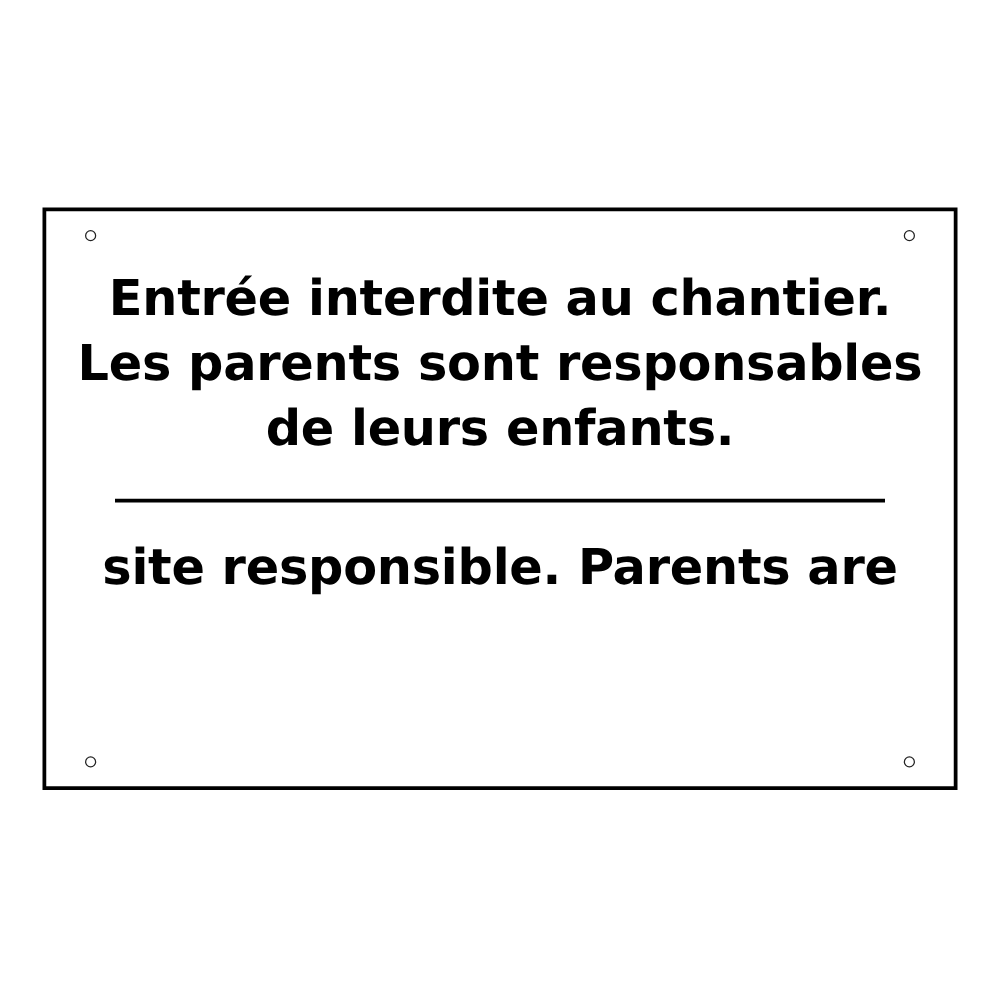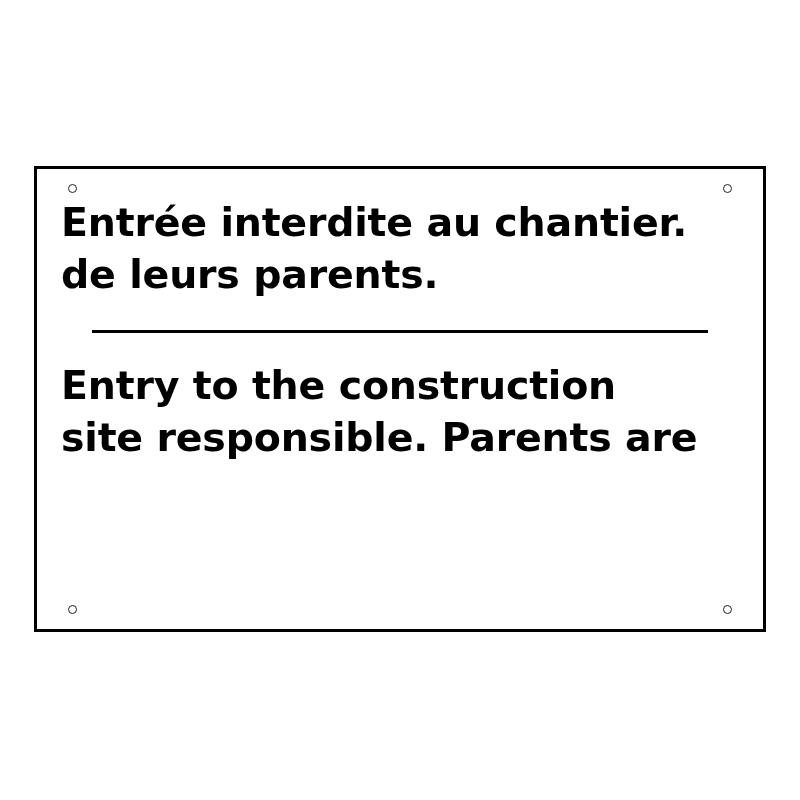--- a/index.html
+++ b/index.html
@@ -34,24 +34,24 @@
   }
   .screw.tl { left: 31px;  top: 15px; }
   .screw.tr { right: 31px; top: 15px; }
   .screw.bl { left: 31px;  bottom: 15px; }
   .screw.br { right: 31px; bottom: 15px; }
 
   #sign-content {
     position: absolute;
     left: 0;
     right: 0;
-    top: 27px;
+    top: 44px;
     padding: 0 24px;
     box-sizing: border-box;
-    text-align: left;
+    text-align: center;
   }
   .block {
     font-weight: bold;
     color: #000000;
     letter-spacing: -0.2px;
   }
   #text-fr {
     font-size: 39.5px;
     line-height: 52px;
   }
@@ -77,24 +77,24 @@
 
   <span class="screw tl"></span>
   <span class="screw tr"></span>
   <span class="screw bl"></span>
   <span class="screw br"></span>
 
   <div id="sign-content">
 
     <div class="block" id="text-fr">
       <p class="line">Entrée interdite au chantier.</p>
-      <p class="line">de leurs parents.</p>
+      <p class="line">Les parents sont responsables</p>
+      <p class="line">de leurs enfants.</p>
     </div>
 
     <div id="divider"></div>
 
     <div class="block" id="text-en">
-      <p class="line">Entry to the construction</p>
       <p class="line">site responsible. Parents are</p>
     </div>
 
   </div>
 </div>
 
 </body></html>

